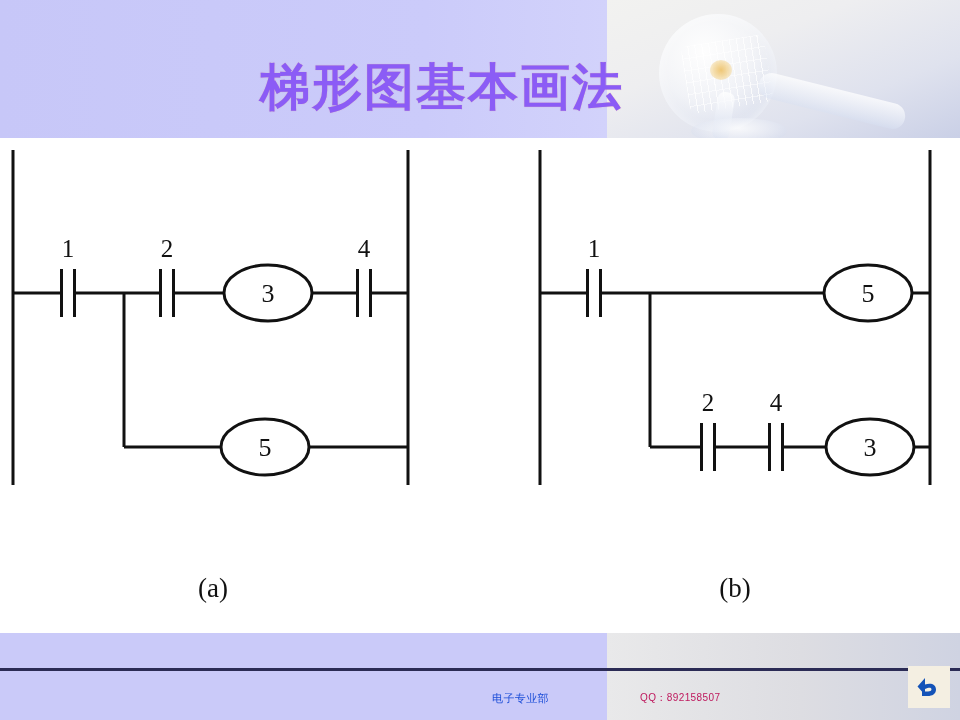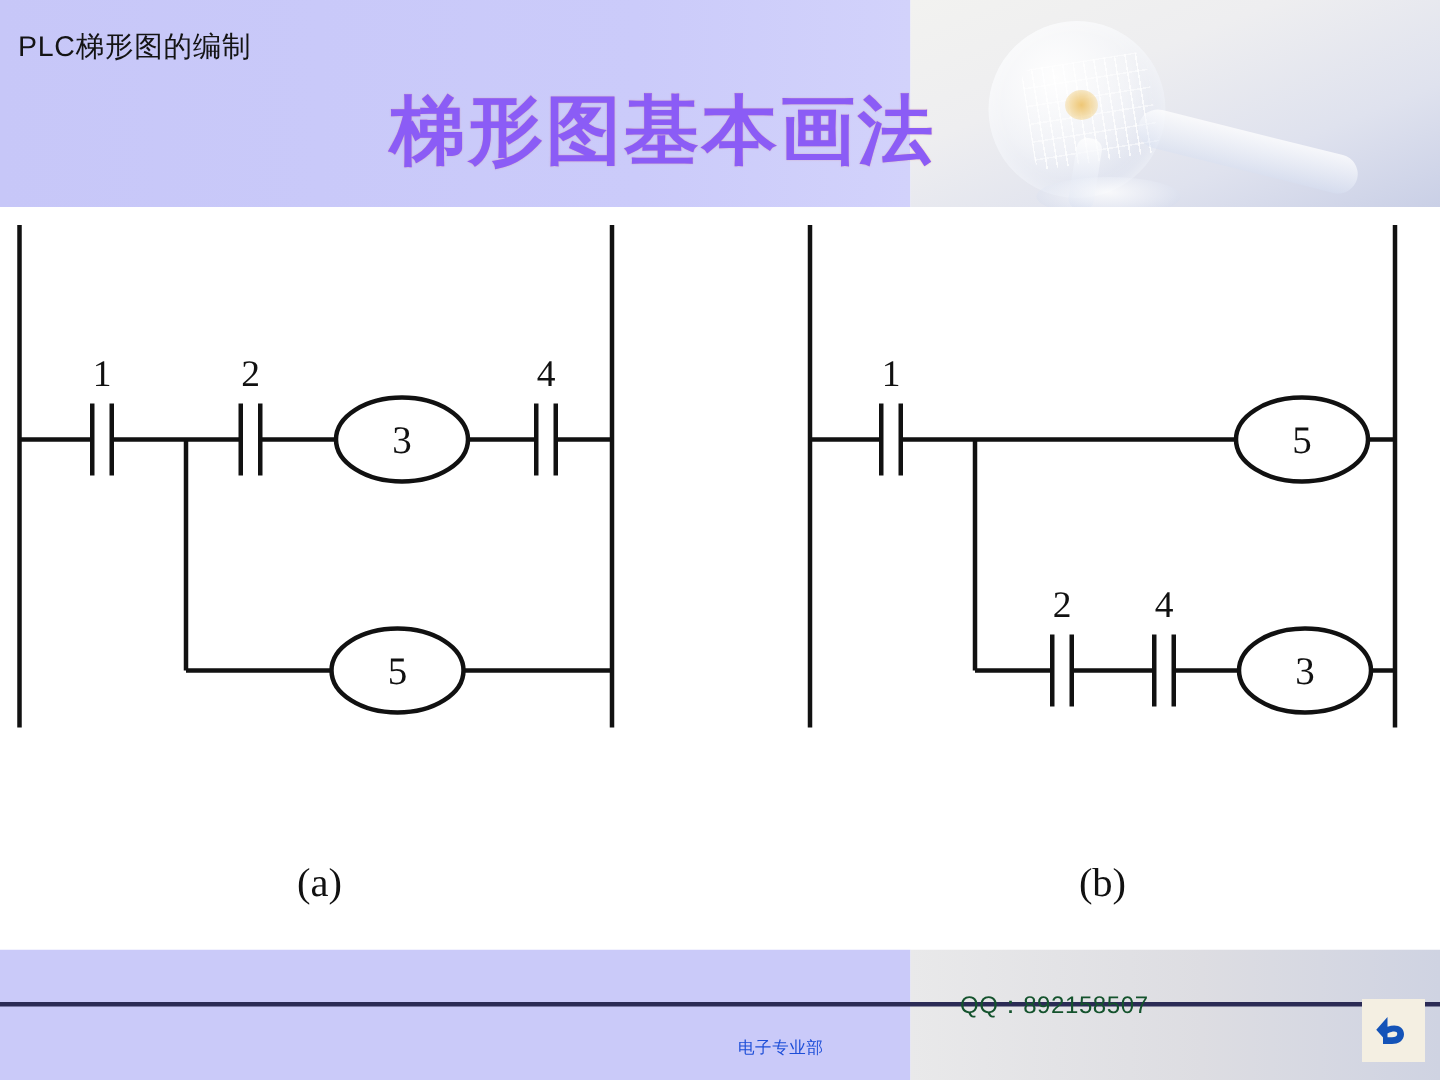--- a/index.html
+++ b/index.html
@@ -169,23 +169,23 @@
   #footer-dept {
     position: absolute;
     left: 492px; top: 691px;
     font-size: 11px;
     color: #1d4ed8;
     white-space: nowrap;
     letter-spacing: 0.4px;
   }
   #footer-qq {
     position: absolute;
-    left: 640px; top: 660px;
-    font-size: 16px;
-    color: #14532d;
+    left: 640px; top: 691px;
+    font-size: 10px;
+    color: #be185d;
     white-space: nowrap;
     letter-spacing: 0.4px;
   }
   #back-button {
     position: absolute;
     left: 908px; top: 666px;
     width: 42px; height: 42px;
     background: #f4efe2;
     display: flex;
     align-items: center;
@@ -221,21 +221,20 @@
       <div class="photo-globe"></div>
       <div class="photo-grid"></div>
       <div class="photo-core"></div>
       <div class="photo-handle"></div>
       <div class="photo-stem"></div>
       <div class="photo-base"></div>
     </div>
     <div class="hdr-bottom-edge"></div>
   </div>
 
-  <div id="header-title">PLC梯形图的编制</div>
   <div id="main-title">梯形图基本画法</div>
 
   <div id="diagram-area">
     <svg id="ladder-svg" width="960" height="493" viewBox="0 0 960 493">
       <g id="svg-diagrams">
           <g>
             <line x1="13" y1="10" x2="13" y2="345" stroke="#111111" stroke-width="3" stroke-linecap="butt"></line>
             <line x1="408" y1="10" x2="408" y2="345" stroke="#111111" stroke-width="3" stroke-linecap="butt"></line>
             <line x1="124" y1="153" x2="124" y2="307" stroke="#111111" stroke-width="3" stroke-linecap="butt"></line>
             <g>

